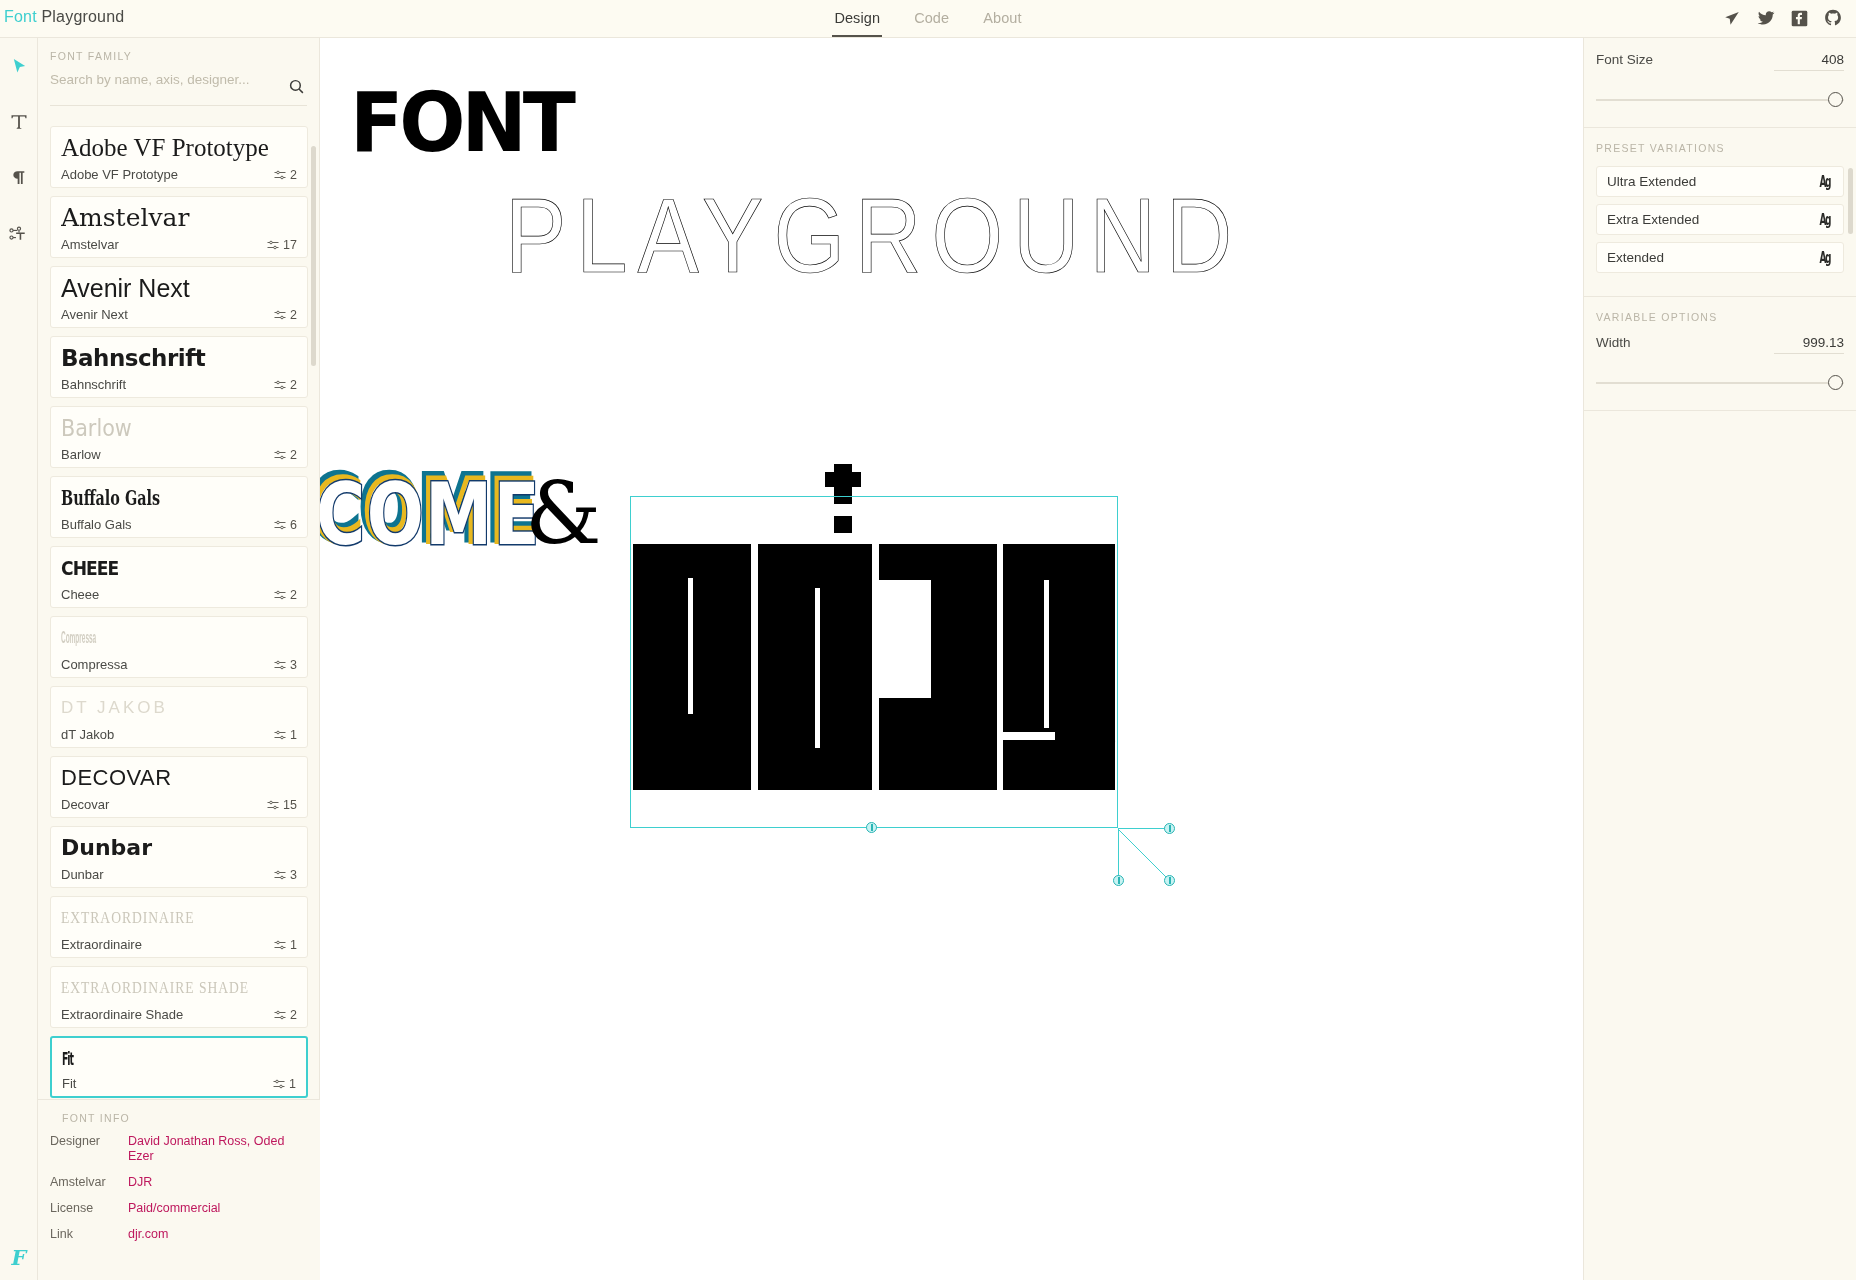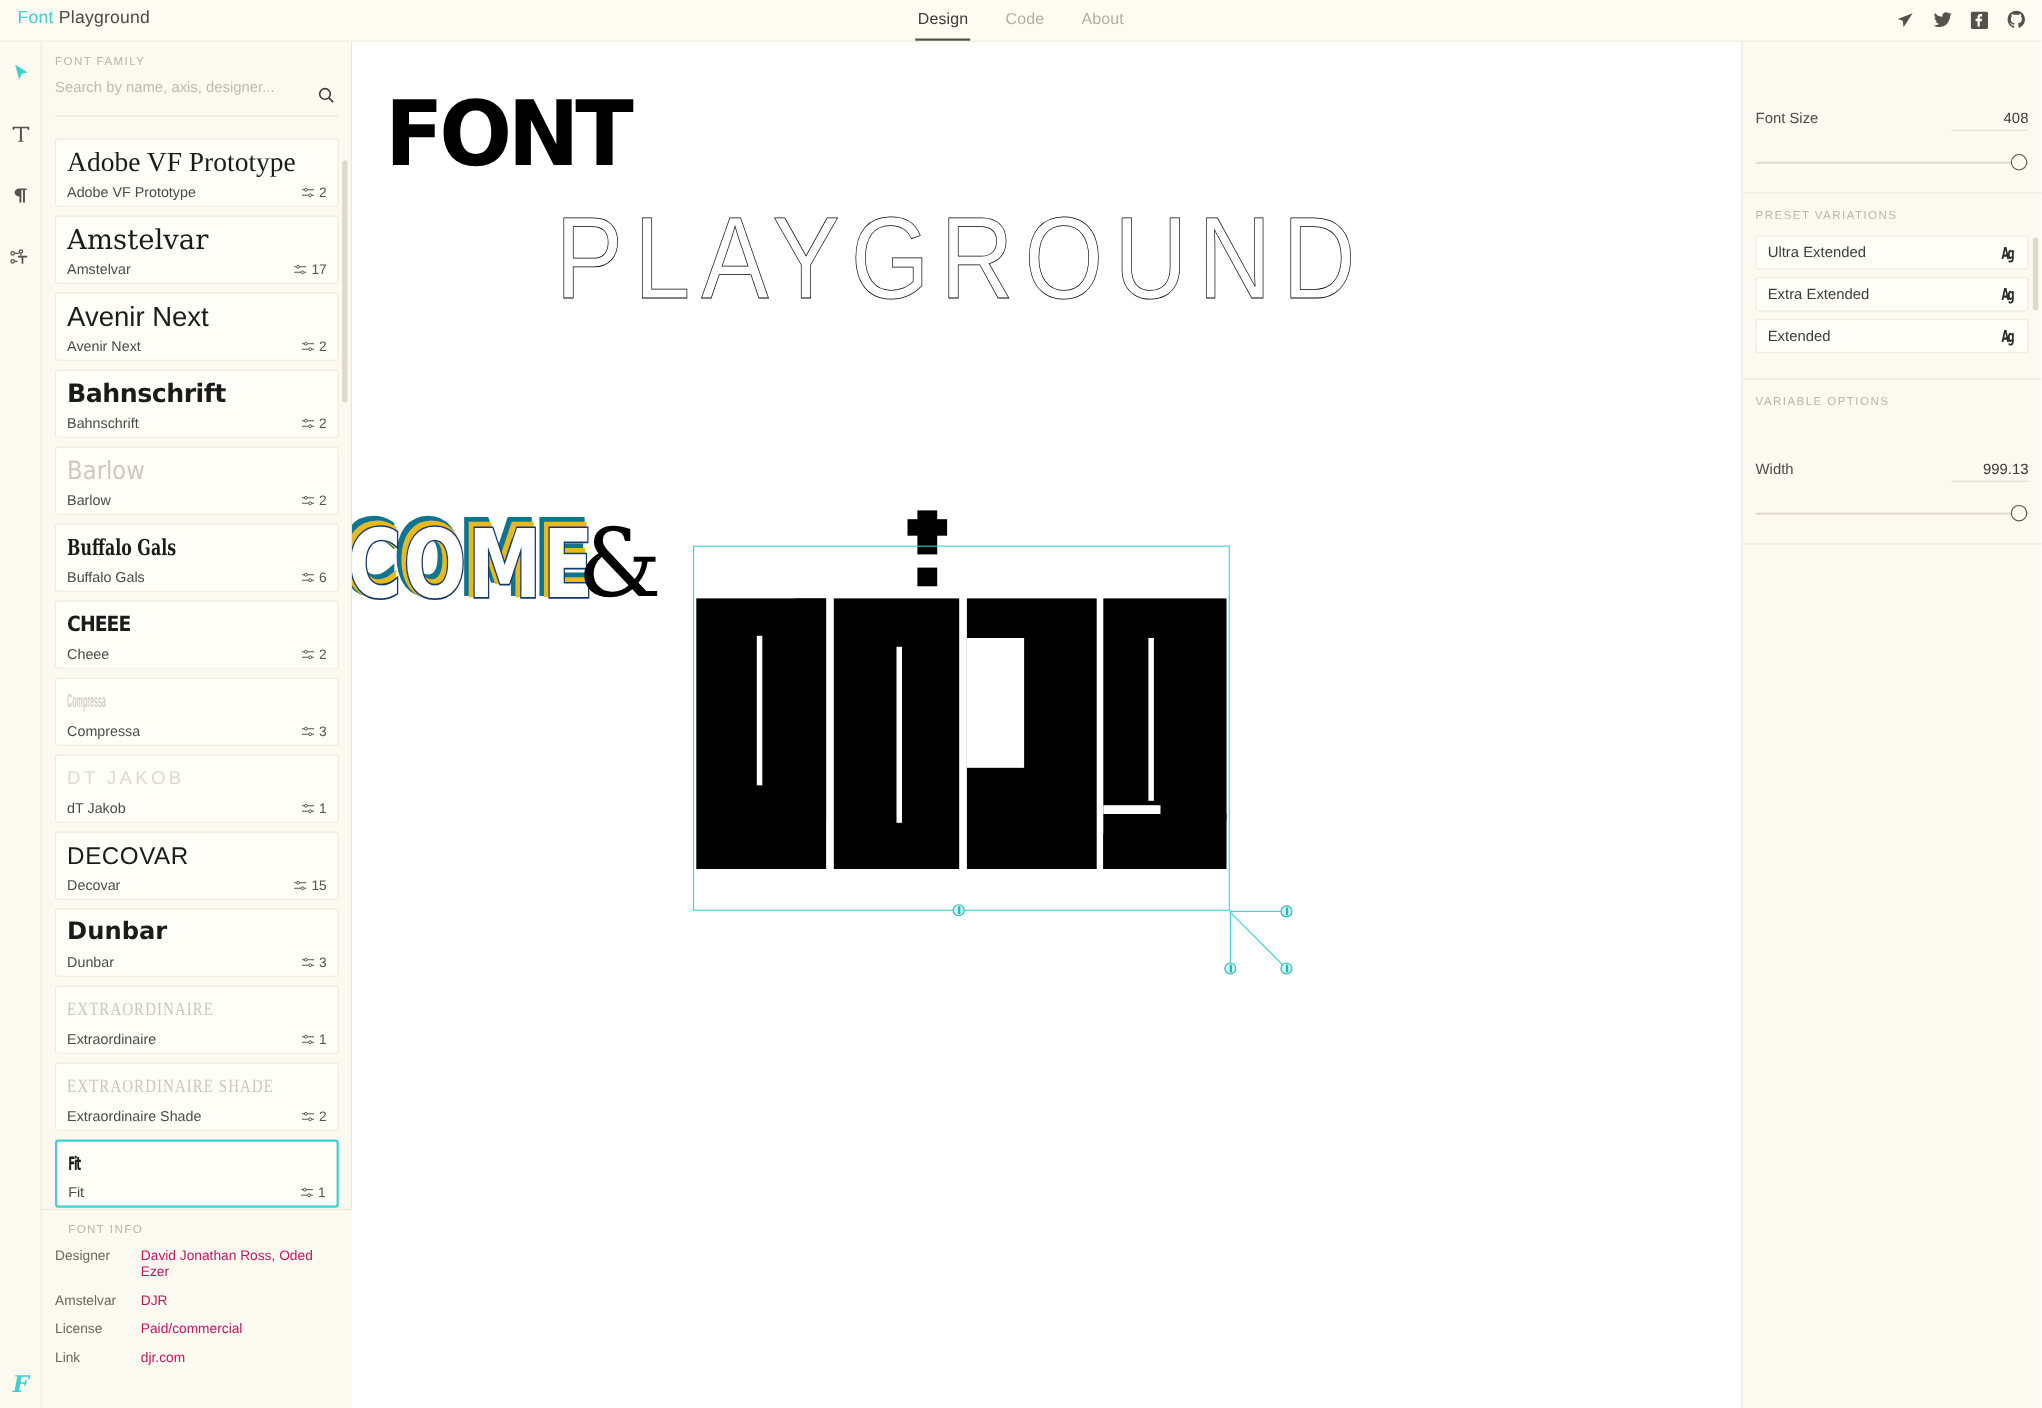--- a/index.html
+++ b/index.html
@@ -12,21 +12,21 @@
   body { position: relative; }
 
   
   .topbar {
     position: absolute; left: 0; top: 0; width: 1856px; height: 38px;
     background: #fdfbf2;
     border-bottom: 1px solid #ebe7dc;
     display: flex; align-items: center;
   }
   .brand {
-    position: absolute; left: 16px; top: 8px;
+    position: absolute; left: 4px; top: 8px;
     font-size: 16px; letter-spacing: .2px; color: #4a4a46;
   }
   .brand .accent { color: #3ecfcf; }
   .navtabs {
     position: absolute; left: 0; top: 0; width: 1856px; height: 38px;
     display: flex; justify-content: center; align-items: center; gap: 30px;
   }
   .navtab {
     font-size: 14.5px; color: #b3aea0; padding: 9px 2px 11px 2px;
     position: relative; cursor: pointer; letter-spacing: .1px;
@@ -184,21 +184,21 @@
     position: absolute; right: 0; top: 38px; width: 273px; height: 1242px;
     background: #fbf9f0; border-left: 1px solid #ebe7dc;
   }
   .sect { border-bottom: 1px solid #ebe7dc; padding: 14px 12px 16px 12px; }
   .sect-caption {
     font-size: 10.5px; letter-spacing: 1.3px; color: #bab5a7; text-transform: uppercase;
     margin-bottom: 12px;
   }
   .ctrlrow {
     display: flex; align-items: baseline; justify-content: space-between;
-    font-size: 13.5px; color: #4a4a46; padding-bottom: 4px; margin-top: 48px;
+    font-size: 13.5px; color: #4a4a46; padding-bottom: 4px;
   }
   .ctrlval {
     color: #3b3b38; font-size: 13.5px; text-align: right;
     min-width: 70px; border-bottom: 1px solid #e2ded2; padding-bottom: 3px;
   }
   .slider { position: relative; height: 22px; margin-top: 14px; }
   .slider .track {
     position: absolute; left: 0; right: 0; top: 10px; height: 1.5px; background: #e2ded2;
   }
   .slider .knob {

